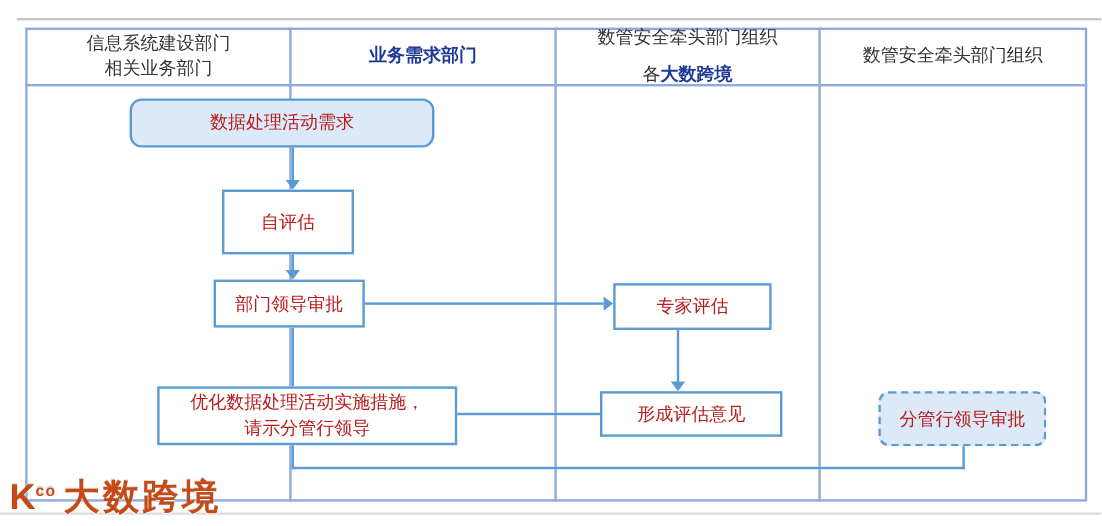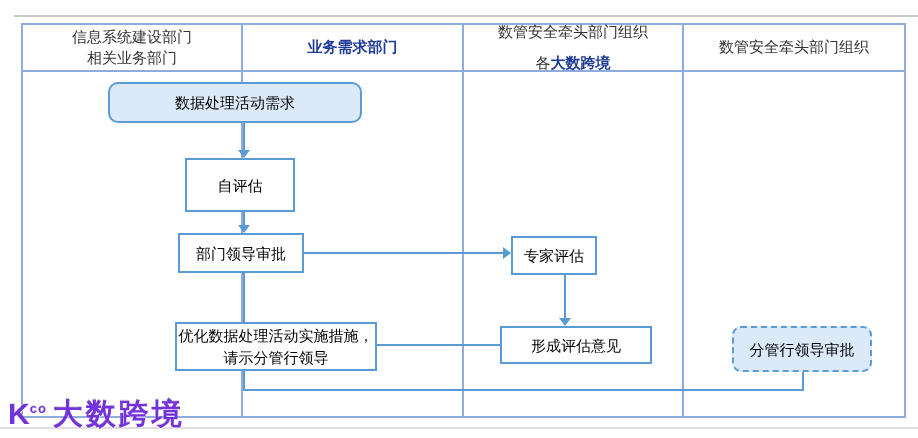--- a/index.html
+++ b/index.html
@@ -14,33 +14,33 @@
     border:2px solid #8faadc;box-sizing:border-box;background:transparent;}
   .divider{position:absolute;top:23px;height:395px;width:2px;background:#8faadc;z-index:1;}
   .header-sep{position:absolute;left:21px;top:70px;width:885px;height:2px;background:#8faadc;z-index:1;}
   .lane-header{position:absolute;top:23px;height:47px;display:flex;flex-direction:column;
     justify-content:center;align-items:center;text-align:center;font-size:15px;color:#333333;
     line-height:21px;z-index:2;}
   .hl{color:#1e3a96;font-weight:bold;}
   
   .node{position:absolute;border:2px solid #5b9bd5;background:#ffffff;display:flex;
     flex-direction:column;align-items:center;justify-content:center;text-align:center;
-    font-size:15px;color:#000000;box-sizing:border-box;z-index:3;line-height:21px;}
+    font-size:15px;color:#b91c1c;box-sizing:border-box;z-index:3;line-height:21px;}
   .node.filled{background:#dbe9f8;border-radius:10px;}
   .node.dashed{background:#dbe9f8;border-style:dashed;border-radius:9px;border-width:2px;}
   
   .edge{position:absolute;background:#5b9bd5;z-index:2;}
   .arrow{position:absolute;width:0;height:0;z-index:2;}
   .arrow.down{border-left:6px solid transparent;border-right:6px solid transparent;border-top:8px solid #5b9bd5;}
   .arrow.up{border-left:6px solid transparent;border-right:6px solid transparent;border-bottom:8px solid #5b9bd5;}
   .arrow.right{border-top:6px solid transparent;border-bottom:6px solid transparent;border-left:8px solid #5b9bd5;}
   .arrow.left{border-top:6px solid transparent;border-bottom:6px solid transparent;border-right:8px solid #5b9bd5;}
   
   .watermark{position:absolute;left:8px;top:394px;display:flex;align-items:flex-end;
-    color:#6d28d9;z-index:4;font-weight:bold;opacity:0.95;
+    color:#c2410c;z-index:4;font-weight:bold;opacity:0.95;
     text-shadow:0 1px 0 rgba(255,255,255,0.9), 0 -1px 0 rgba(170,170,170,0.45);}
   .wm-logo{font-size:30px;line-height:30px;letter-spacing:0;}
   .wm-logo sup{font-size:13px;letter-spacing:1px;}
   .wm-text{font-size:30px;line-height:30px;letter-spacing:3px;margin-left:6px;}
 </style>
 </head>
 <body>
 
 <div class="canvas">
 
@@ -70,25 +70,25 @@
 
   <div class="node filled" style="left:108px;top:82px;width:254px;height:41px;">
     <span>数据处理活动需求</span>
   </div>
   <div class="node" style="left:185px;top:158px;width:110px;height:54px;">
     <span>自评估</span>
   </div>
   <div class="node" style="left:178px;top:233px;width:126px;height:40px;">
     <span>部门领导审批</span>
   </div>
-  <div class="node" style="left:131px;top:322px;width:202px;height:49px;line-height:22px;font-size:15px;margin-left:44px;">
+  <div class="node" style="left:131px;top:322px;width:250px;height:49px;line-height:22px;font-size:15px;">
     <span>优化数据处理活动实施措施，</span>
     <span>请示分管行领导</span>
   </div>
-  <div class="node" style="left:511px;top:236px;width:86px;height:39px;text-align:center;">
+  <div class="node" style="left:511px;top:236px;width:132px;height:39px;text-align:center;">
     <span>专家评估</span>
   </div>
   <div class="node" style="left:500px;top:326px;width:152px;height:38px;">
     <span>形成评估意见</span>
   </div>
   <div class="node dashed" style="left:732px;top:290px;width:140px;height:46px;margin-top:36px;">
     <span>分管行领导审批</span>
   </div>
 
   <div class="edge" style="left:243px;top:123px;width:2px;height:29px;"></div>

